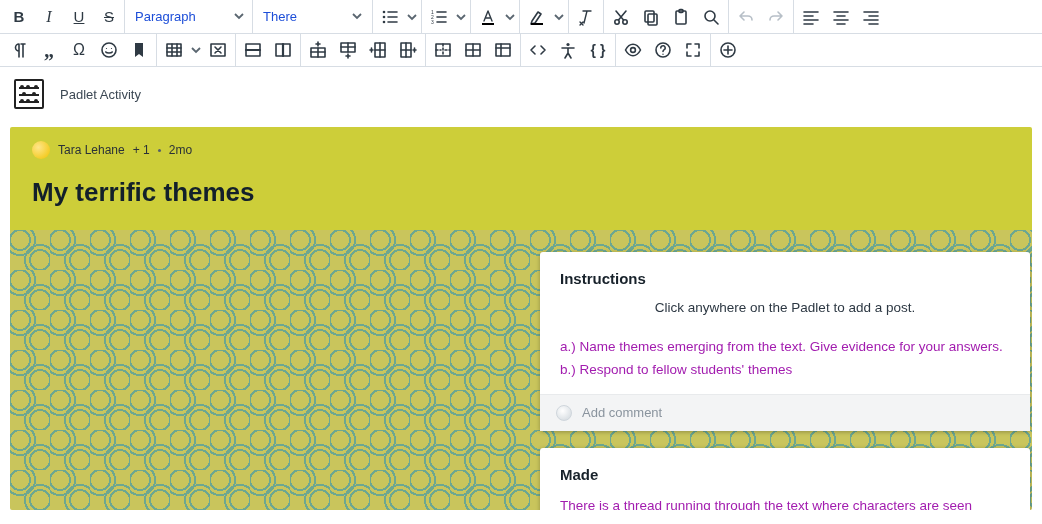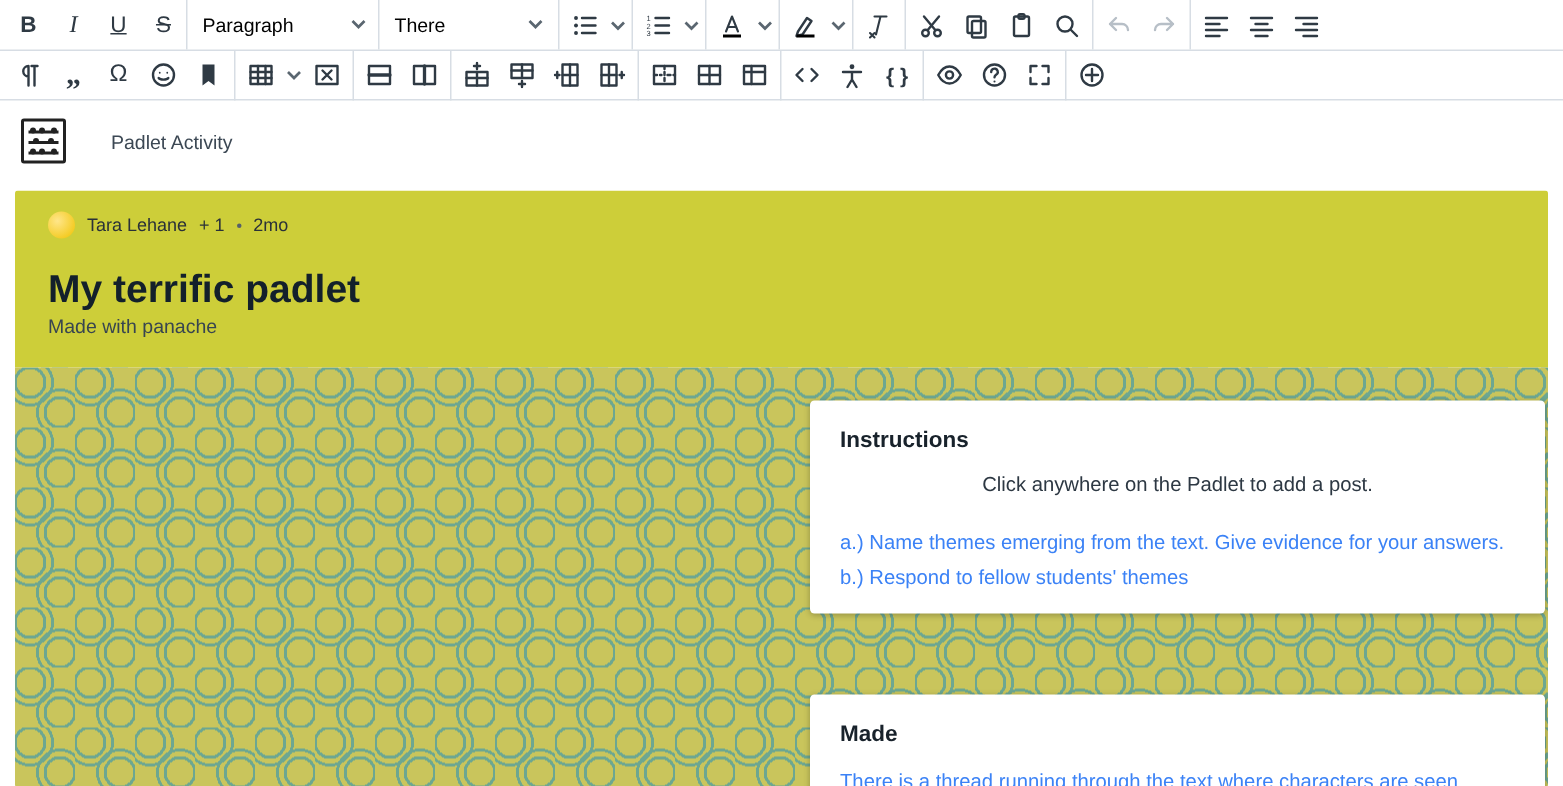--- a/index.html
+++ b/index.html
@@ -52,31 +52,31 @@
   .btn.italic { font-style: italic; font-family: Georgia, 'Times New Roman', serif; font-size: 16px; }
   .btn .ul { text-decoration: underline; font-size: 15px; }
   .btn .strike { text-decoration: line-through; font-size: 15px; }
   .picker {
     display: flex; align-items: center;
     border-left: 1px solid var(--border);
     height: 33px;
     padding: 0 8px 0 10px;
     cursor: pointer;
     min-width: 0;
-    color: #000000;
+    color: #1d4ed8;
   }
   .picker .label { flex: 0 0 auto; }
   .picker .chev { margin-left: auto; padding-left: 14px; }
   .chev svg, .mini-chev svg { width: 10px; height: 10px; stroke: #5a6670; fill: none; stroke-width: 1.8; }
   .mini-chev { display: inline-flex; align-items: center; justify-content: center; width: 14px; height: 30px; cursor: pointer; }
   .combo { display: inline-flex; align-items: center; }
 
   
   .activity-bar {
-    display: flex; align-items: center; gap: 30px;
+    display: flex; align-items: center; gap: 16px;
     padding: 12px 14px 18px 14px;
   }
   .abacus {
     width: 30px; height: 30px;
     border: 2px solid #222;
     border-radius: 2px;
     position: relative;
   }
   .abacus .row {
     position: absolute; left: 3px; right: 3px; height: 2px; background: #222;
@@ -131,21 +131,21 @@
     position: absolute;
     background: #fff;
     border-radius: 3px;
     box-shadow: 0 1px 4px rgba(0,0,0,.28);
     padding: 18px 20px 12px 20px;
   }
   .card h3 {
     margin: 0 0 12px 0; font-size: 15px; color: #18222b;
   }
   .card p { margin: 0 0 18px 0; font-size: 13.5px; color: #2d3843; line-height: 1.4; text-align: center; }
-  .card .qa { font-size: 13.5px; color: #3b82f6; line-height: 1.7; }
+  .card .qa { font-size: 13.5px; color: #a21caf; line-height: 1.7; }
 
   .comment-bar {
     margin: 12px -20px -12px -20px;
     padding: 10px 16px;
     background: #f3f4f5;
     display: flex; align-items: center; gap: 10px;
     font-size: 13px; color: #8a949e;
     border-top: 1px solid #e8eaec;
   }
   .comment-avatar {
@@ -475,31 +475,34 @@
 
 <div class="padlet">
   <div class="p-header">
     <div class="p-meta">
       <span class="p-avatar"></span>
       <span>Tara Lehane</span>
       <span class="plus">+ 1</span>
       <span class="p-dot"></span>
       <span>2mo</span>
     </div>
-    <div class="p-title">My terrific padlet</div>
-    <div class="p-sub">Made with panache</div>
+    <div class="p-title">My terrific themes</div>
   </div>
 
   <div class="p-body">
 
     <div id="card1" class="card">
       <h3>Instructions</h3>
       <p>Click anywhere on the Padlet to add a post.</p>
       <div class="qa">a.) Name themes emerging from the text.  Give evidence for your answers.</div>
       <div class="qa">b.) Respond to fellow students' themes</div>
+      <div class="comment-bar">
+        <span class="comment-avatar"></span>
+        <span>Add comment</span>
+      </div>
     </div>
 
     <div id="card2" class="card">
       <h3>Made</h3>
       <div class="qa" style="margin-bottom:0">There is a thread running through the text where characters are seen through</div>
     </div>
 
   </div>
 </div>
 

